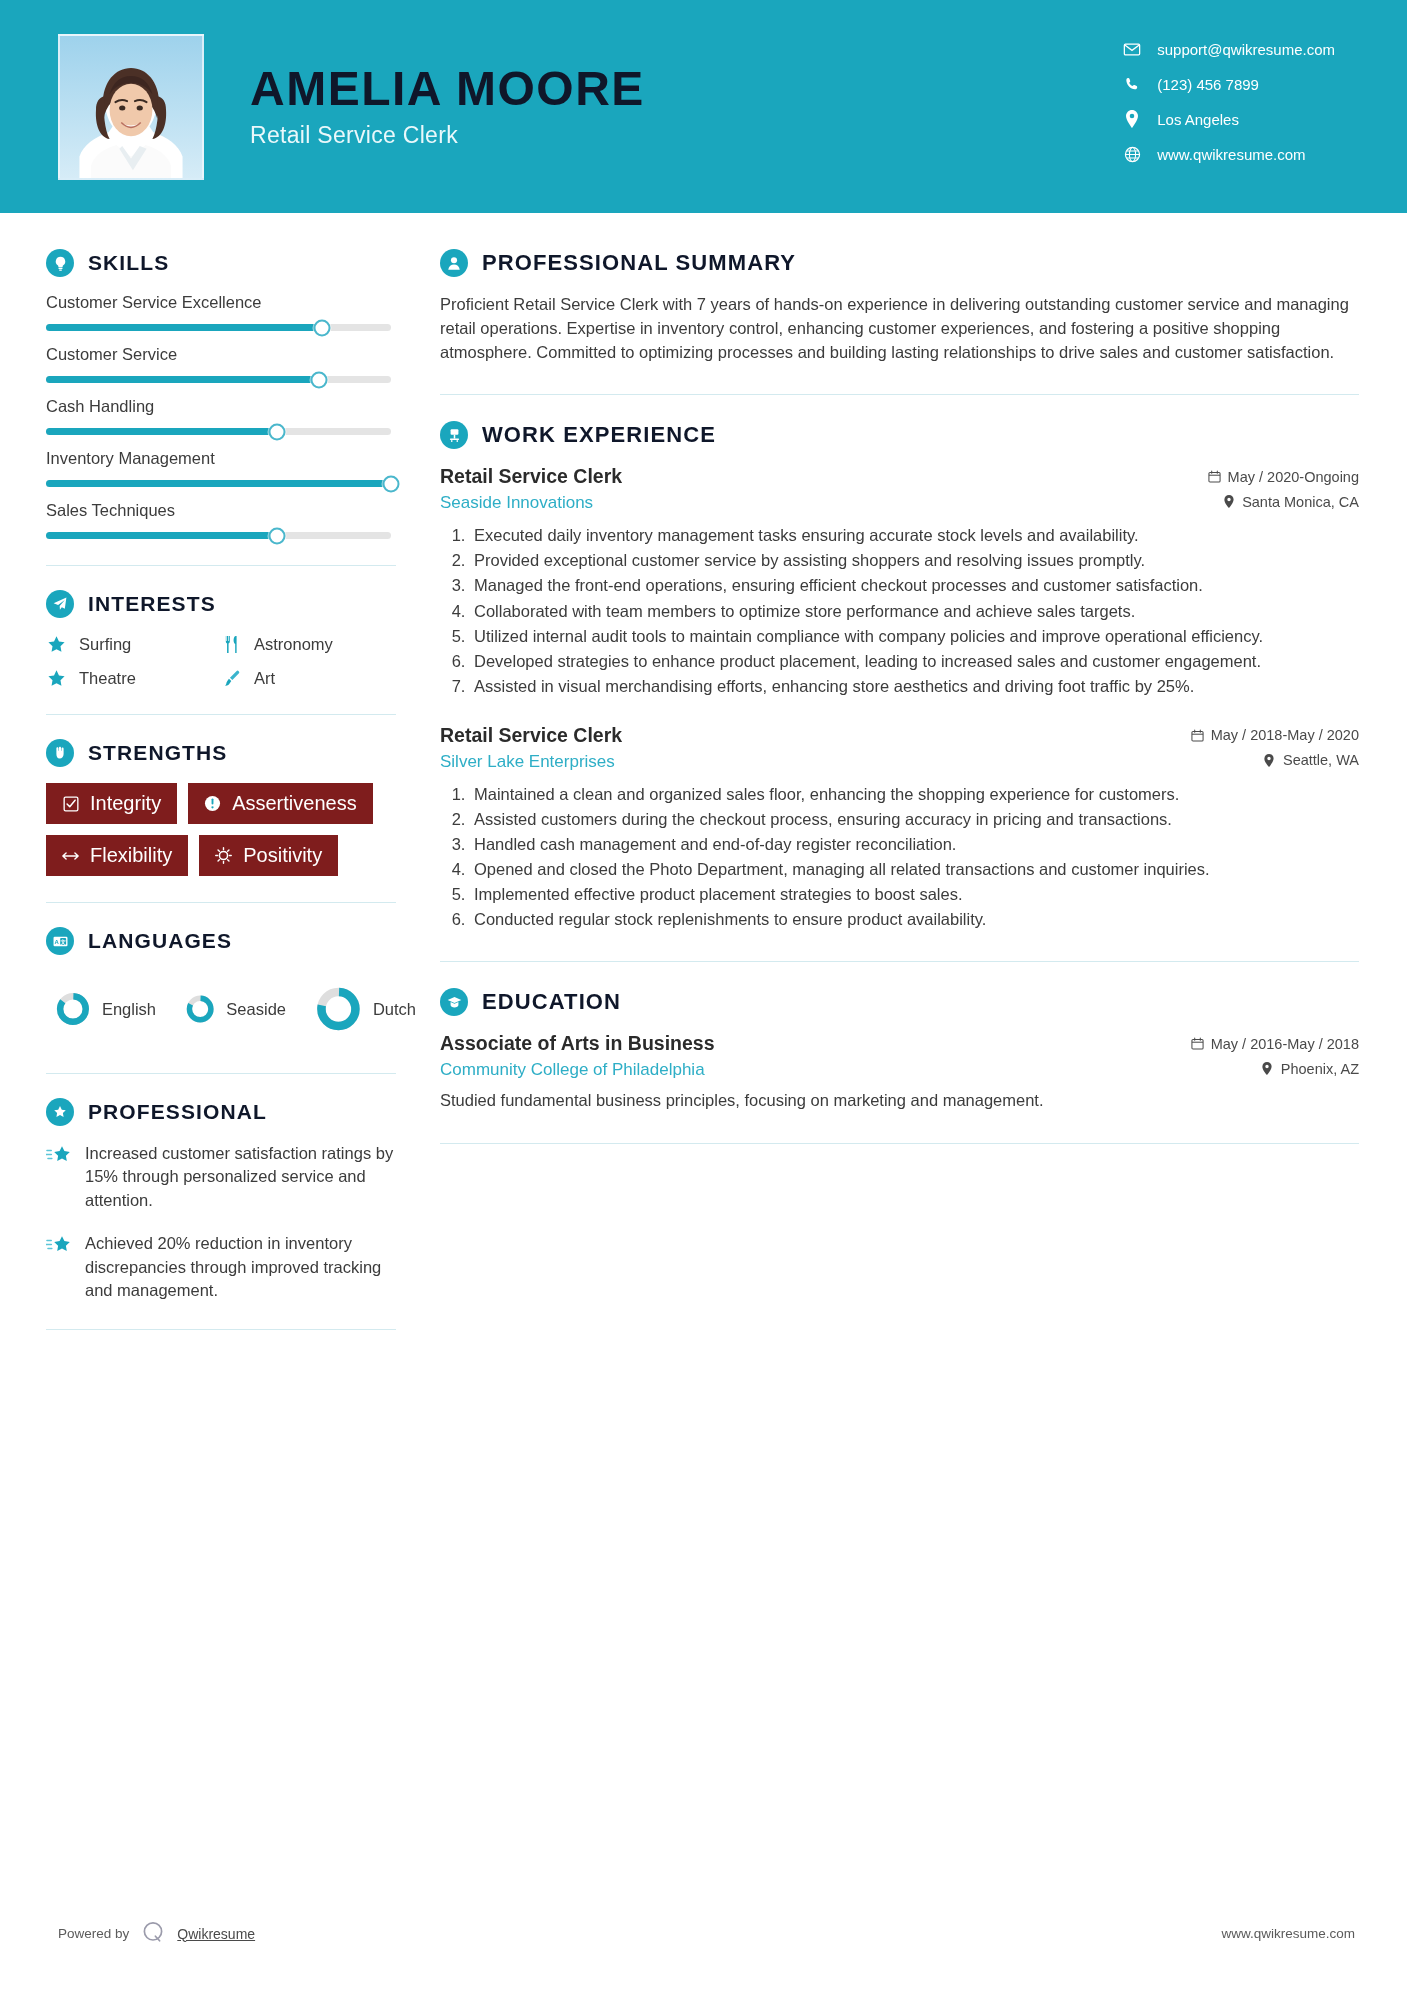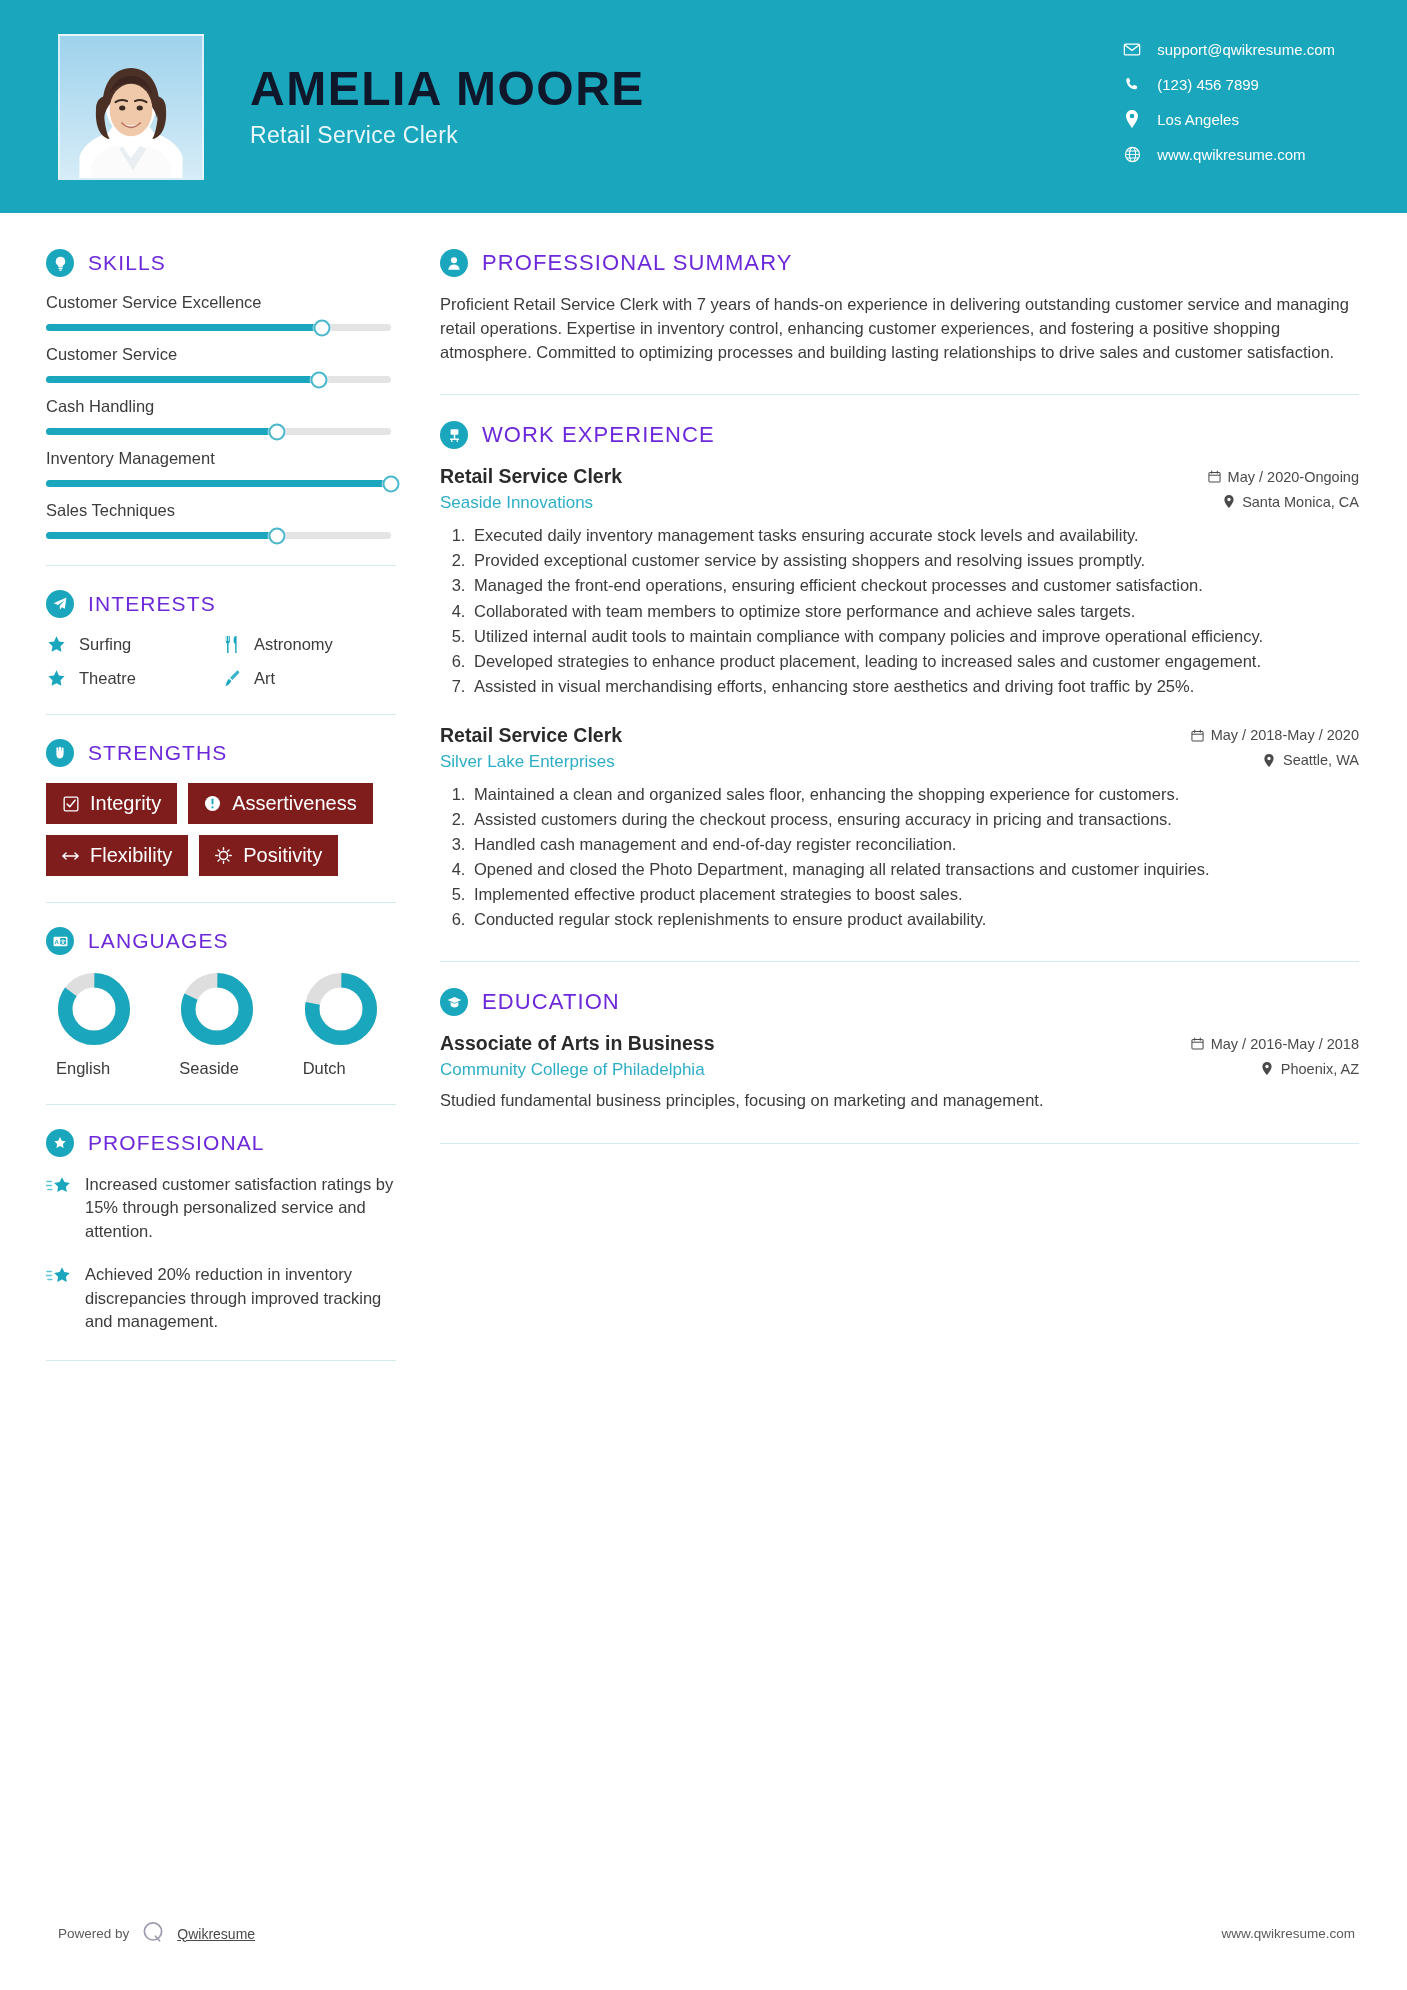--- a/index.html
+++ b/index.html
@@ -93,22 +93,22 @@
   .sec-ico {
     width:28px; height:28px;
     border-radius:50%;
     background:#1aa6bd;
     display:flex; align-items:center; justify-content:center;
     flex:none;
   }
   .sec-ico svg { display:block; }
   .sec-title {
     font-size:21px;
-    font-weight:normal;
-    color:#6d28d9;
+    font-weight:bold;
+    color:#0f172a;
     letter-spacing:1.1px;
   }
   .sec-title.right { font-size:22px; }
 
   .divider {
     height:1px;
     background:#d3eaef;
     margin:26px 0 24px 0;
   }
   .divider.r { background:#d3eaef; margin:30px 0 26px 0; }
@@ -179,21 +179,22 @@
   
   .lang-row {
     display:flex;
     gap:30px;
     margin-top:14px;
     padding-left:10px;
   }
   .lang {
     width:100px;
     display:flex;
-    flex-direction:column;
+    flex-direction:row;
+    align-items:center;
     gap:12px;
   }
   .donut { width:76px; height:76px; display:block; }
   .lang-label { font-size:16.5px; color:#3c3c3c; }
 
   
   .achv { display:flex; gap:13px; margin-bottom:20px; align-items:flex-start; }
   .achv .ico { width:26px; height:26px; flex:none; margin-top:2px; }
   .achv-text { font-size:16.5px; line-height:1.42; color:#3c3c3c; }
 

